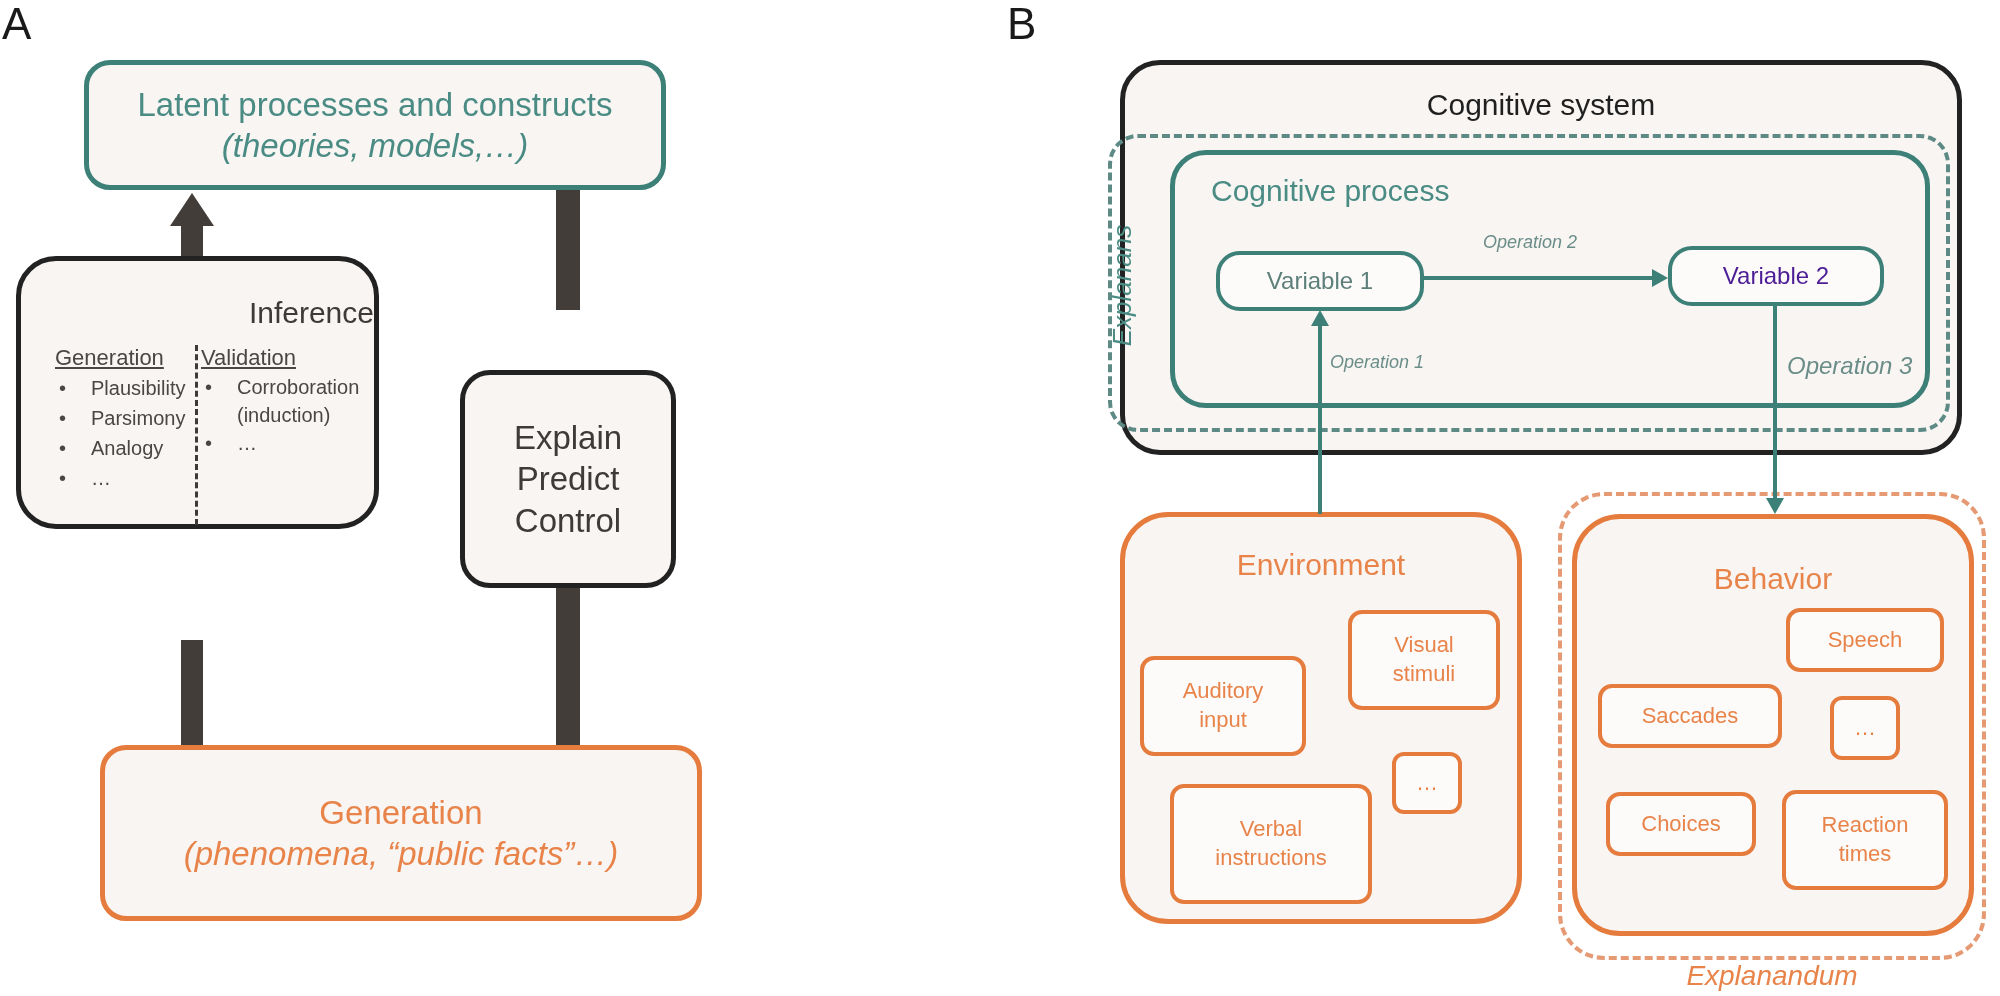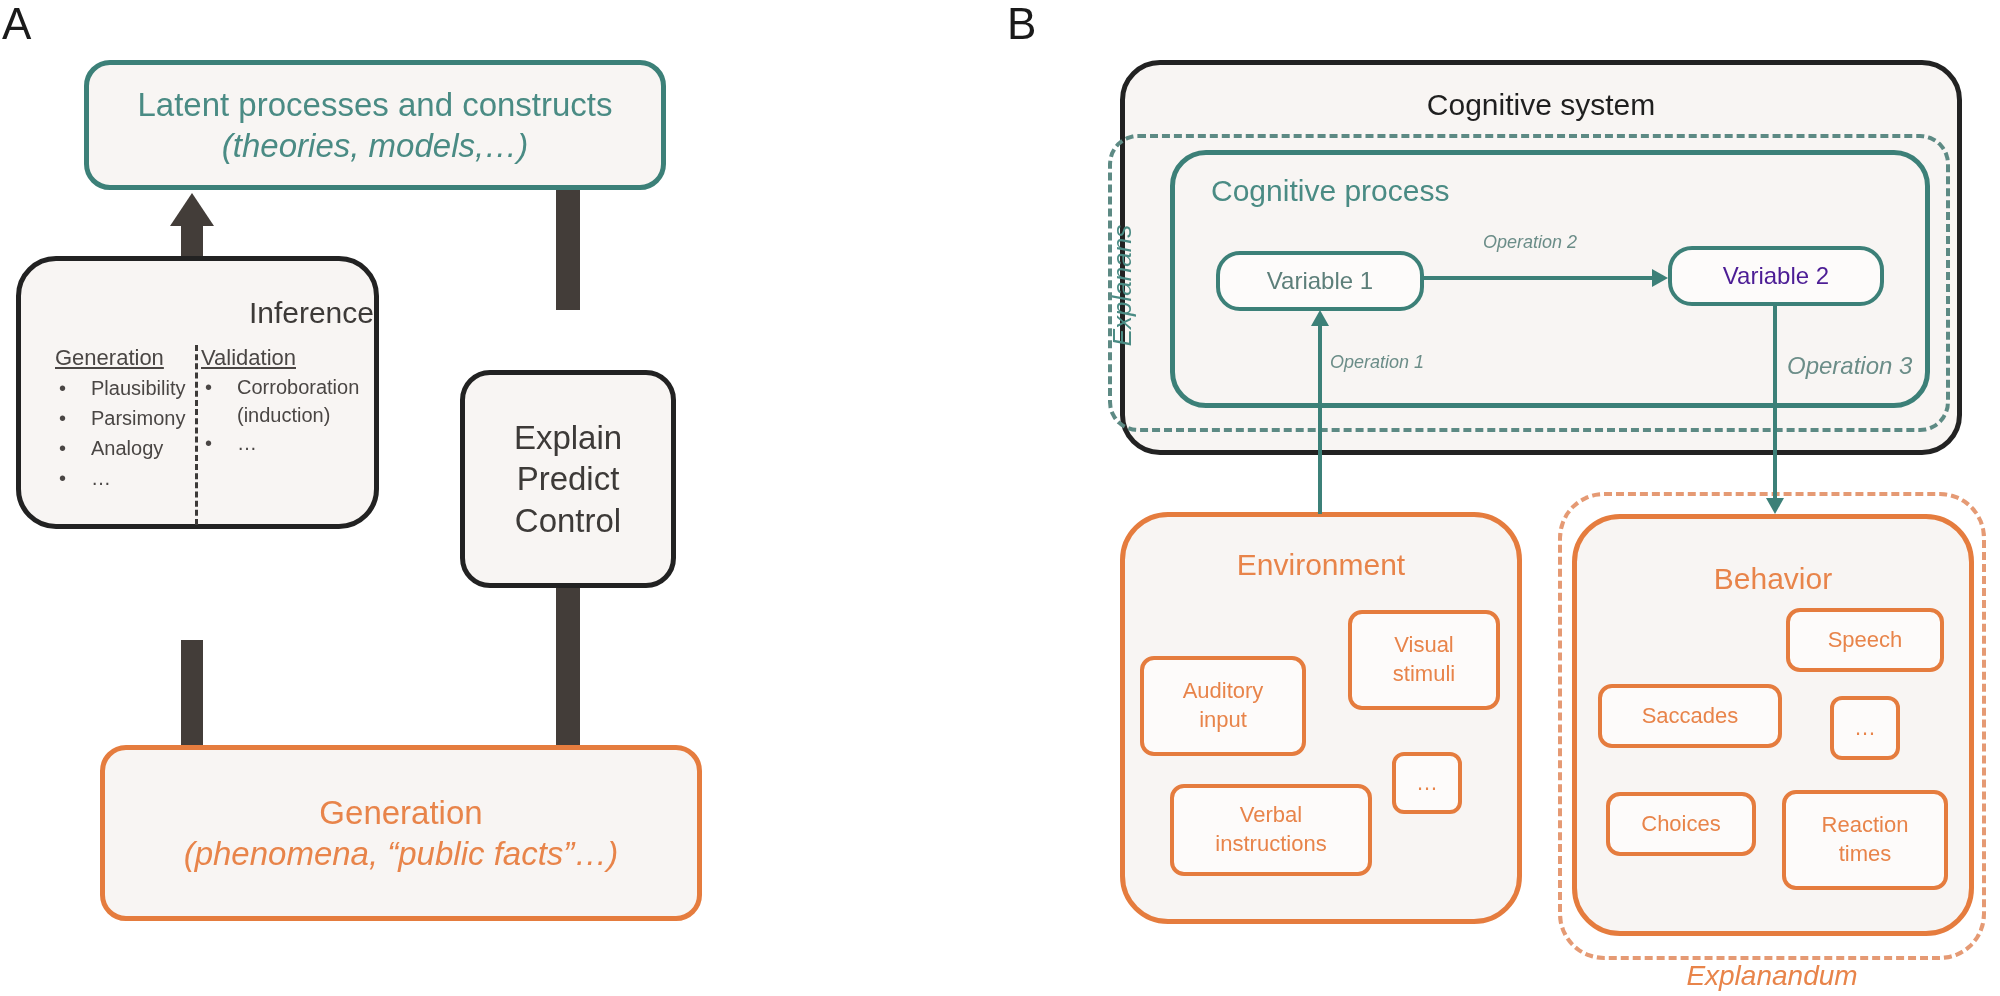--- a/index.html
+++ b/index.html
@@ -113,21 +113,21 @@
 </div>
 <div class="abs sm-item center" style="left:1348px;top:610px;width:152px;height:100px;">
   <div class="orange small" style="width:110px;">Visual stimuli</div>
 </div>
 <div class="abs sm-item center" style="left:1140px;top:656px;width:166px;height:100px;">
   <div class="orange small" style="width:110px;">Auditory input</div>
 </div>
 <div class="abs sm-item center" style="left:1392px;top:752px;width:70px;height:62px;border-radius:12px;">
   <div class="orange small">…</div>
 </div>
-<div class="abs sm-item center" style="left:1170px;top:784px;width:202px;height:92px;">
+<div class="abs sm-item center" style="left:1170px;top:784px;width:202px;height:120px;">
   <div class="orange small" style="width:160px;">Verbal instructions</div>
 </div>
 
 <div class="box orange-box" style="left:1572px;top:514px;width:402px;height:422px;border-radius:48px;">
   <div class="abs orange mid" style="left:0;top:42px;width:100%;text-align:center;">Behavior</div>
 </div>
 <div class="abs sm-item center" style="left:1786px;top:608px;width:158px;height:64px;">
   <div class="orange small">Speech</div>
 </div>
 <div class="abs sm-item center" style="left:1598px;top:684px;width:184px;height:64px;">

